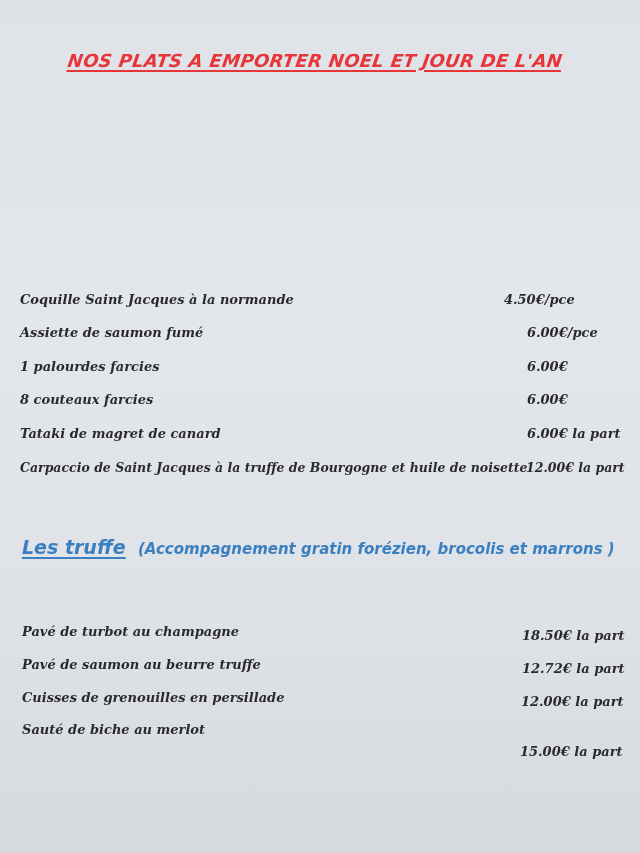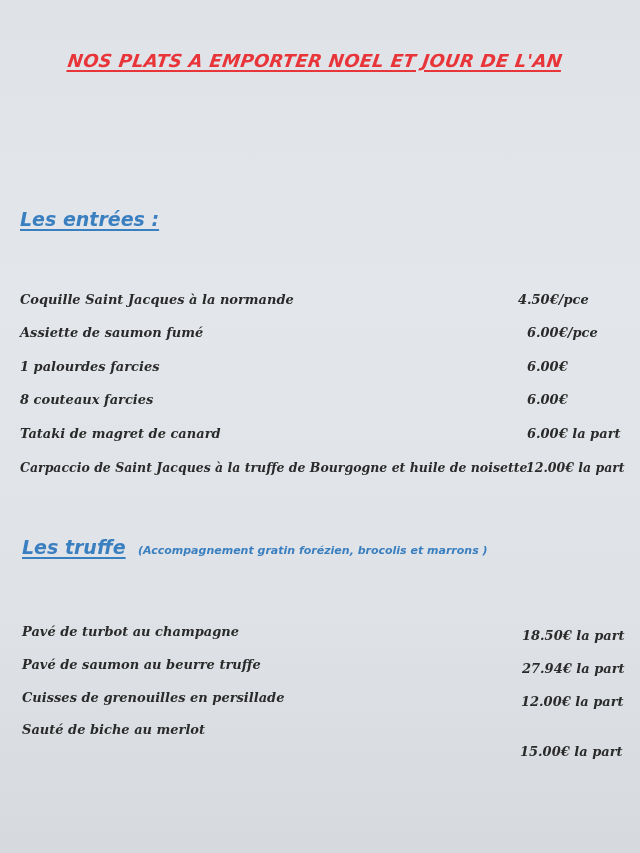--- a/index.html
+++ b/index.html
@@ -45,21 +45,21 @@
       color: #3a7fc0;
       white-space: nowrap;
     }
     .section-title .main {
       font-size: 19px;
       text-decoration: underline;
       text-decoration-thickness: 2px;
       text-underline-offset: 3px;
     }
     .section-title .note {
-      font-size: 11px;
+      font-size: 15px;
       font-weight: bold;
       color: #3a7fc0;
       margin-left: 4px;
     }
     #sec-entrees { left: 20px; top: 204px; }
     #sec-plats { left: 22px; top: 532px; }
 
     .row {
       position: absolute;
       font-size: 13px;
@@ -78,27 +78,24 @@
       top: 0;
     }
   </style>
 </head>
 <body>
 
 <div class="page">
 
   <h1 class="title">NOS PLATS A EMPORTER NOEL ET JOUR DE L'AN</h1>
 
-  <h2 class="section-title" id="sec-entrees">
-    <span class="main">Les entrées :</span>
-  </h2>
 
   <div class="row" style="left:20px; top:292px;">
     <span class="name">Coquille Saint Jacques à la normande</span>
-    <span class="price" style="left:498px;">4.50€/pce</span>
+    <span class="price" style="left:484px;">4.50€/pce</span>
   </div>
   <div class="row" style="left:20px; top:325px;">
     <span class="name">Assiette de saumon fumé</span>
     <span class="price" style="left:507px;">6.00€/pce</span>
   </div>
   <div class="row" style="left:20px; top:359px;">
     <span class="name">1 palourdes farcies</span>
     <span class="price" style="left:507px;">6.00€</span>
   </div>
   <div class="row" style="left:20px; top:392px;">
@@ -118,21 +115,21 @@
     <span class="main">Les truffe</span>
     <span class="note">(Accompagnement gratin forézien, brocolis et marrons )</span>
   </h2>
 
   <div class="row" style="left:22px; top:624px;">
     <span class="name">Pavé de turbot au champagne</span>
     <span class="price" style="left:500px; top:4px;">18.50€ la part</span>
   </div>
   <div class="row" style="left:22px; top:657px;">
     <span class="name">Pavé de saumon au beurre truffe</span>
-    <span class="price" style="left:500px; top:4px;">27.94€ la part</span>
+    <span class="price" style="left:500px; top:4px;">12.72€ la part</span>
   </div>
   <div class="row" style="left:22px; top:690px;">
     <span class="name">Cuisses de grenouilles en persillade</span>
     <span class="price" style="left:499px; top:4px;">12.00€ la part</span>
   </div>
   <div class="row" style="left:22px; top:722px;">
     <span class="name">Sauté de biche au merlot</span>
     <span class="price" style="left:498px; top:22px;">15.00€ la part</span>
   </div>
 

